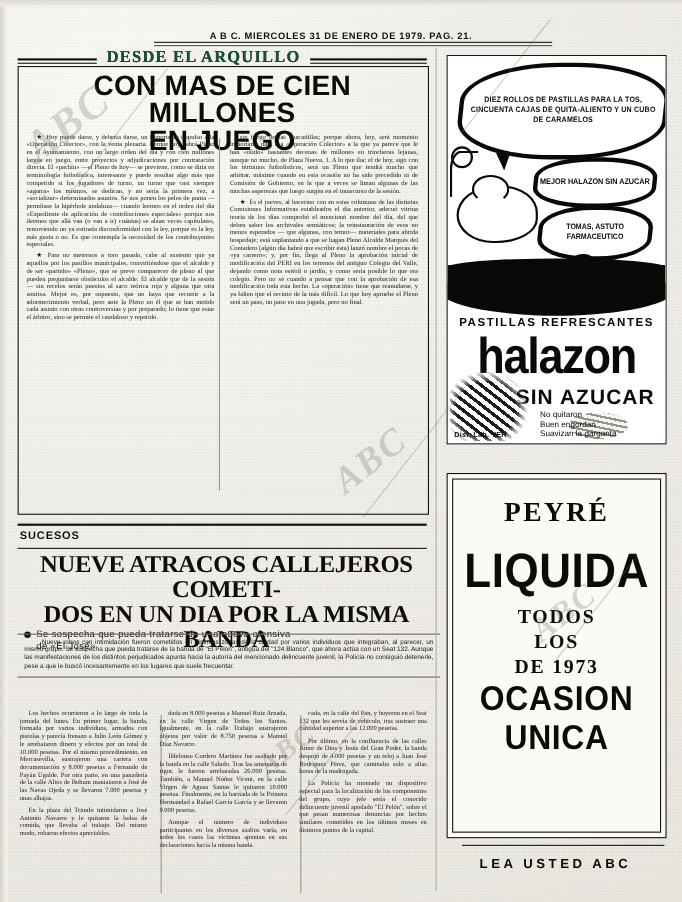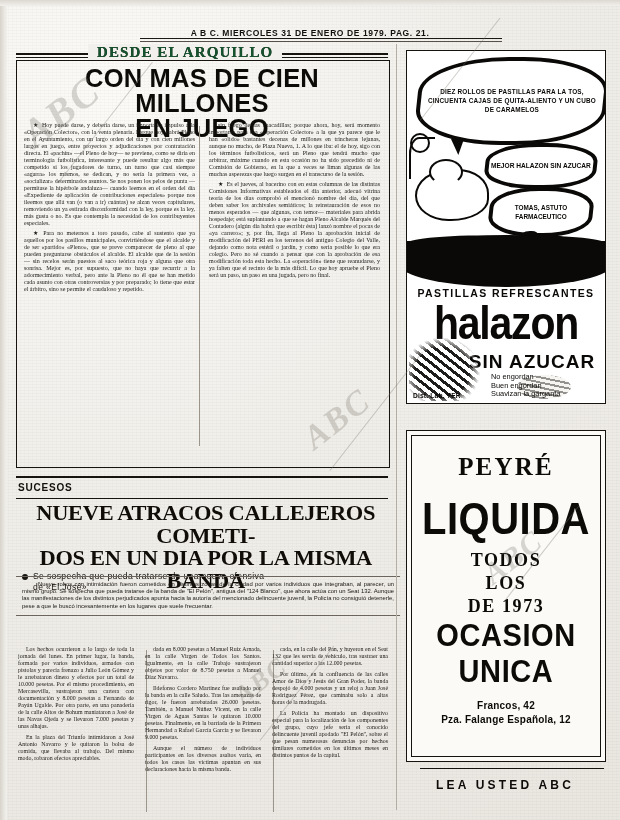--- a/index.html
+++ b/index.html
@@ -500,44 +500,40 @@
     </div>
 
     <div class="halazon-block">
       <div class="halazon-curve"></div>
       <div class="pastillas">PASTILLAS REFRESCANTES</div>
       <div class="halazon-logo">halazon</div>
       <div class="sinazucar">SIN AZUCAR</div>
       <div class="pills-left"></div>
       <div class="pill-round"></div>
       <div class="claims">
-        <div>No engordan</div>
+        <div>No quitaron</div>
         <div>Buen engordan</div>
         <div>Suavizan la garganta</div>
       </div>
       <div class="dist">Dist. Lab. YER</div>
     </div>
   </div>
 
   <div class="ad-peyre">
     <div class="ad-peyre-inner"></div>
     <div class="peyre-brand">PEYRÉ</div>
     <div class="peyre-liquida">LIQUIDA</div>
     <div class="peyre-todos">
       <div>TODOS</div>
       <div>LOS</div>
       <div>DE 1973</div>
     </div>
     <div class="peyre-ocasion">
       <div>OCASION</div>
       <div>UNICA</div>
-    </div>
-    <div class="peyre-addr">
-      <div>Francos, 42</div>
-      <div>Pza. Falange Española, 12</div>
     </div>
   </div>
 
   <div class="lea-rule"></div>
   <div class="lea">LEA USTED ABC</div>
 
   <div class="wm wm1">ABC</div>
   <div class="wm wm2">ABC</div>
   <div class="wm wm3">ABC</div>
   <div class="wm wm4">ABC</div>

